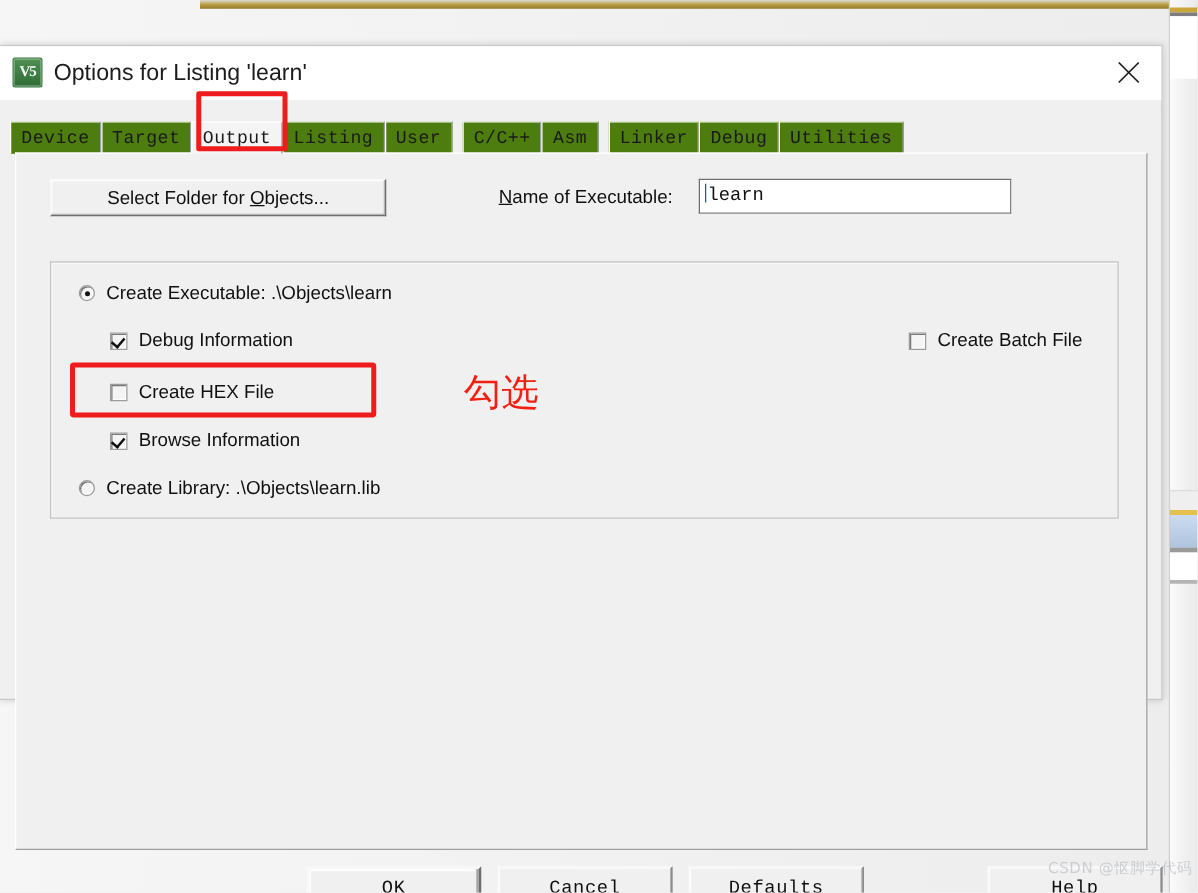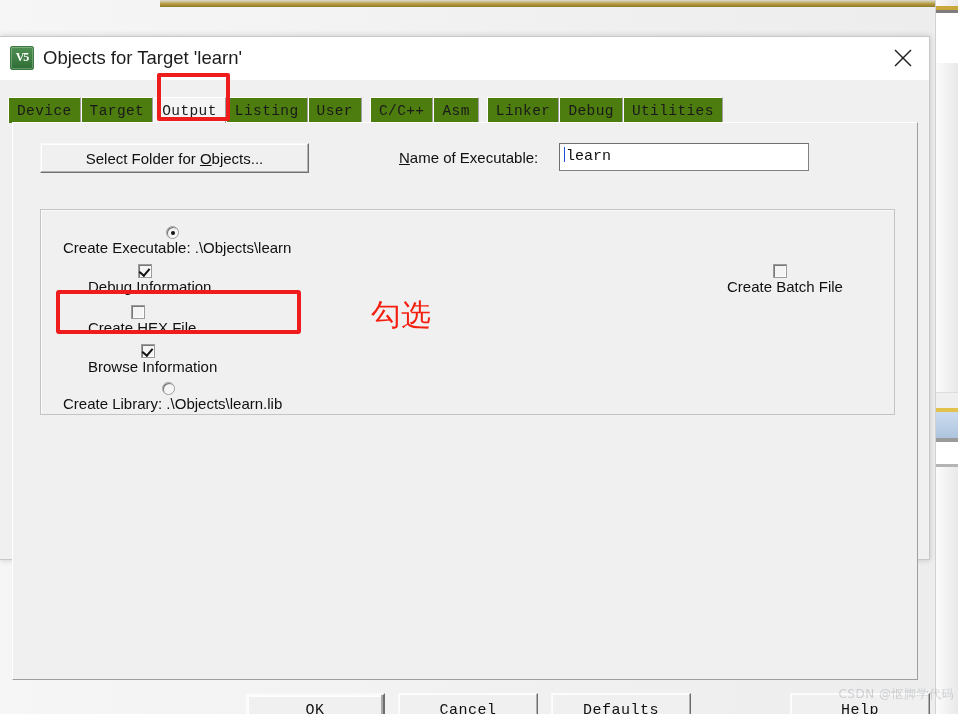--- a/index.html
+++ b/index.html
@@ -256,21 +256,20 @@
     box-shadow: inset 1px 1px 0 #fafafa;
   }
 
   .opt-row {
     position: absolute;
     display: flex;
     align-items: center;
     white-space: nowrap;
     font-size: 15px;
     color: #101010;
-    flex-direction: column;
   }
   .radio {
     width: 13px;
     height: 13px;
     border-radius: 50%;
     background: #f4f4f4;
     border: 1px solid #9a9a9a;
     box-shadow: inset 1px 1px 0 #767676, inset -1px -1px 0 #fdfdfd;
     margin-right: 9px;
     position: relative;
@@ -415,21 +414,21 @@
   <div class="bg-right-band band-white2"></div>
   <div class="bg-right-band band-grey3"></div>
 </div>
 
 <div id="dialog-window">
 
   <div id="title-bar">
     <div id="app-icon">
       <span>V5</span>
     </div>
-    <div id="window-title">Objects for Target 'learn'</div>
+    <div id="window-title">Options for Listing 'learn'</div>
     <div id="close-button">
       <svg width="22" height="22" viewBox="0 0 22 22" aria-hidden="true">
         <line x1="3" y1="3" x2="19" y2="19" stroke="#1f1f1f" stroke-width="1.4"></line>
         <line x1="19" y1="3" x2="3" y2="19" stroke="#1f1f1f" stroke-width="1.4"></line>
       </svg>
     </div>
   </div>
 
   <div id="tab-strip">
     <div class="tab">Device</div>

